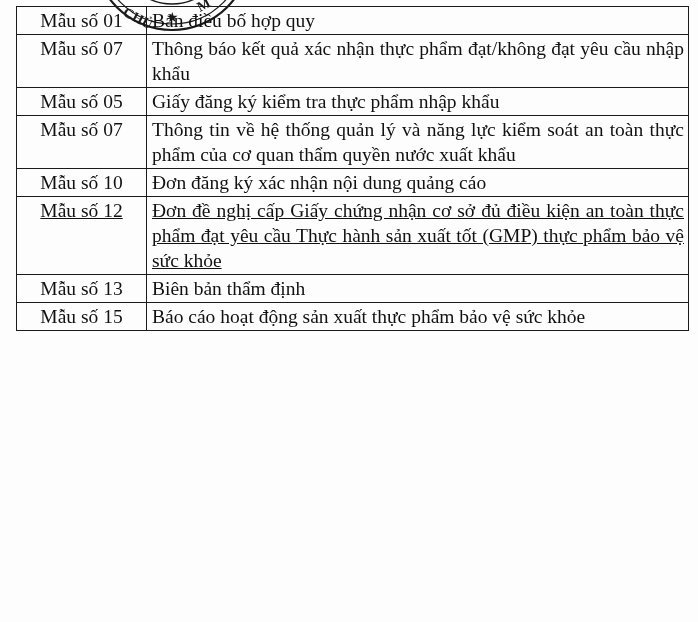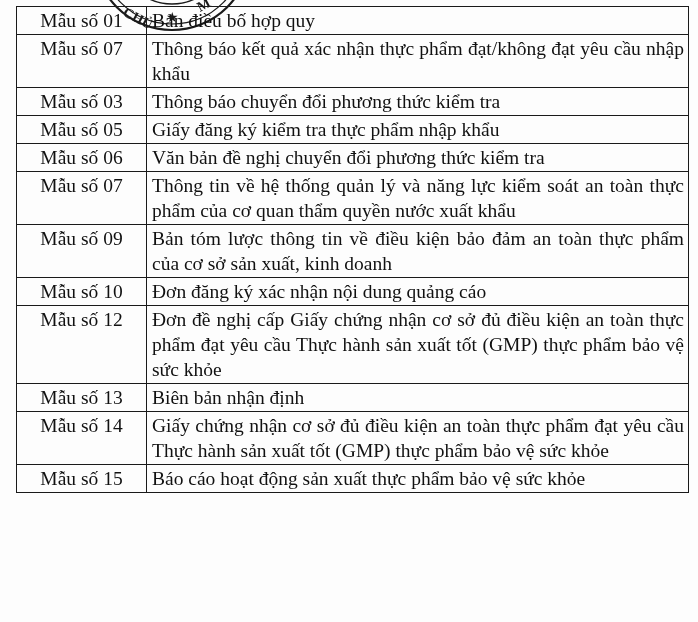--- a/index.html
+++ b/index.html
@@ -49,21 +49,21 @@
       text-align: center;
       padding-left: 2px;
       padding-right: 2px;
     }
     table.forms td.title {
       text-align: justify;
       text-align-last: left;
     }
     tr.r1 td { height: 25px; }
     tr.r2 td { height: 49px; }
-    tr.r3 td { height: 74px; }
+    tr.r3 td { height: 74px; text-decoration: underline; }
   </style>
 </head>
 <body>
 
 <div class="page">
 
   <svg class="stamp" viewBox="0 0 160 160" xmlns="http://www.w3.org/2000/svg">
     <circle cx="80" cy="80" r="78" fill="none" stroke="#1a1a1a" stroke-width="2.2"></circle>
     <circle cx="80" cy="80" r="72" fill="none" stroke="#1a1a1a" stroke-width="1.2"></circle>
     <circle cx="80" cy="80" r="52" fill="none" stroke="#1a1a1a" stroke-width="1.4"></circle>
@@ -76,54 +76,38 @@
     <tbody>
       <tr class="r1">
         <td class="code">Mẫu số 01</td>
         <td class="title">Bản điều bố hợp quy</td>
       </tr>
       <tr class="r2">
         <td class="code">Mẫu số 07</td>
         <td class="title">Thông báo kết quả xác nhận thực phẩm đạt/không đạt yêu cầu nhập khẩu</td>
       </tr>
       <tr class="r1">
-        <td class="code">Mẫu số 03</td>
-        <td class="title">Thông báo chuyển đổi phương thức kiểm tra</td>
-      </tr>
-      <tr class="r1">
         <td class="code">Mẫu số 05</td>
         <td class="title">Giấy đăng ký kiểm tra thực phẩm nhập khẩu</td>
-      </tr>
-      <tr class="r1">
-        <td class="code">Mẫu số 06</td>
-        <td class="title">Văn bản đề nghị chuyển đổi phương thức kiểm tra</td>
       </tr>
       <tr class="r2">
         <td class="code">Mẫu số 07</td>
         <td class="title">Thông tin về hệ thống quản lý và năng lực kiểm soát an toàn thực phẩm của cơ quan thẩm quyền nước xuất khẩu</td>
-      </tr>
-      <tr class="r2">
-        <td class="code">Mẫu số 09</td>
-        <td class="title">Bản tóm lược thông tin về điều kiện bảo đảm an toàn thực phẩm của cơ sở sản xuất, kinh doanh</td>
       </tr>
       <tr class="r1">
         <td class="code">Mẫu số 10</td>
         <td class="title">Đơn đăng ký xác nhận nội dung quảng cáo</td>
       </tr>
       <tr class="r3">
         <td class="code">Mẫu số 12</td>
         <td class="title">Đơn đề nghị cấp Giấy chứng nhận cơ sở đủ điều kiện an toàn thực phẩm đạt yêu cầu Thực hành sản xuất tốt (GMP) thực phẩm bảo vệ sức khỏe</td>
       </tr>
       <tr class="r1">
         <td class="code">Mẫu số 13</td>
-        <td class="title">Biên bản nhận định</td>
-      </tr>
-      <tr class="r2">
-        <td class="code">Mẫu số 14</td>
-        <td class="title">Giấy chứng nhận cơ sở đủ điều kiện an toàn thực phẩm đạt yêu cầu Thực hành sản xuất tốt (GMP) thực phẩm bảo vệ sức khỏe</td>
+        <td class="title">Biên bản thẩm định</td>
       </tr>
       <tr class="r1">
         <td class="code">Mẫu số 15</td>
         <td class="title">Báo cáo hoạt động sản xuất thực phẩm bảo vệ sức khỏe</td>
       </tr>
 
     </tbody>
   </table>
 </div>
 

